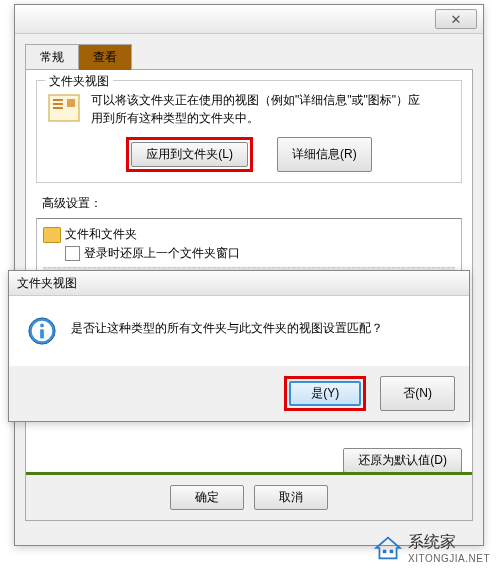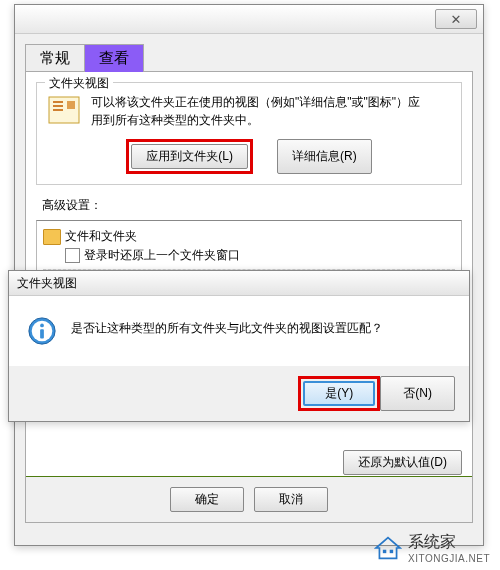--- a/index.html
+++ b/index.html
@@ -1,47 +1,47 @@
 <!DOCTYPE html>
 <html><head>
 <meta charset="utf-8">
 <style>
 body{margin:0;padding:0;font-family:"Microsoft YaHei","SimSun",sans-serif;font-size:12px;background:#fff;width:500px;height:570px;overflow:hidden;position:relative}
 .window{position:absolute;border:1px solid #888;background:#f0f0f0;box-shadow:0 2px 8px rgba(0,0,0,.2)}
 .titlebar{height:28px;background:linear-gradient(#fff,#e8e8e8);border-bottom:1px solid #ccc;display:flex;justify-content:flex-end;align-items:center;padding:0 6px}
 .close-btn{width:40px;height:18px;border:1px solid #a0a0a0;border-radius:2px;background:linear-gradient(#f5f5f5,#ddd);display:flex;align-items:center;justify-content:center;font-size:13px;color:#555}
 .tabs{display:flex;margin:10px 10px 0 10px;gap:0}
-.tab{padding:4px 14px;border:1px solid #aaa;background:#eee;position:relative;font-size:15px;border-bottom:none}
-.tab.active{background:#8b5cf6;z-index:2}
+.tab{padding:4px 14px;border:1px solid #aaa;background:#eee;position:relative;font-size:12px;border-bottom:none}
+.tab.active{background:#a16207;z-index:2}
 .tab+.tab{margin-left:-1px}
 .tab-body{margin:0 10px 10px 10px;border:1px solid #aaa;background:#fff;padding:10px;margin-top:-1px;height:430px;position:relative}
 .group{border:1px solid #ccc;padding:10px;position:relative;margin-bottom:12px}
 .group-title{position:absolute;top:-8px;left:8px;background:#fff;padding:0 4px;font-size:12px}
 .folder-icon{width:36px;height:36px;display:inline-block;vertical-align:top;margin-right:8px}
 .folder-icon svg{width:100%;height:100%}
 .desc-text{display:inline-block;width:340px;font-size:12px;line-height:1.5;color:#000}
 .btn-row{display:flex;gap:24px;justify-content:center;margin-top:10px}
 .btn{padding:3px 14px;border:1px solid #888;background:linear-gradient(#fafafa,#e0e0e0);border-radius:2px;font-size:12px;cursor:pointer}
 .red-frame{border:3px solid #e00000;padding:2px;display:inline-block}
 .adv-label{font-size:12px;margin:6px 6px}
 .tree-box{border:1px solid #b8b8b8;background:#fff;height:88px;padding:6px;overflow:hidden;border-top:1px solid #888;position:relative}
 .tree-row{display:flex;align-items:center;gap:4px;padding:1px 0;font-size:12px}
 .tree-indent{width:18px}
 .small-folder{width:16px;height:14px;background:#f5c451;border-radius:1px;border:1px solid #c89020}
 .checkbox{width:13px;height:13px;border:1px solid #888;background:#fff}
 .blurred{background:#e8e8e8;color:transparent;height:48px;margin-top:4px;filter:blur(0.5px);border-top:1px dashed #ccc}
 .restore-row{text-align:right;margin-top:8px}
-.dlgbtns{display:flex;gap:10px;justify-content:center;padding:10px 0;border-top:1px solid #4d7c0f;position:absolute;bottom:0;left:0;right:0;background:#f0f0f0}
+.dlgbtns{display:flex;gap:10px;justify-content:center;padding:10px 0;border-top:3px solid #4d7c0f;position:absolute;bottom:0;left:0;right:0;background:#f0f0f0}
 .confirm{width:460px;top:270px;left:8px}
 .confirm .titlebar{height:24px;background:linear-gradient(#fdfdfd,#e4e4e4);justify-content:flex-start;padding-left:8px}
 .confirm-body{padding:20px 18px;display:flex;align-items:flex-start;gap:14px;background:#fff}
 .info-icon{width:30px;height:30px;flex:none}
 .info-icon svg{width:100%;height:100%}
 .confirm-text{font-size:12px;padding-top:4px}
-.confirm-btns{background:#f0f0f0;padding:10px 14px;display:flex;justify-content:flex-end;gap:0}
+.confirm-btns{background:#f0f0f0;padding:10px 14px;display:flex;justify-content:flex-end;gap:14px}
 .btn-focus{border:2px solid #3a8fd8;background:linear-gradient(#eaf4fd,#c8e2f7);padding:2px 20px}
 .watermark{position:absolute;bottom:6px;right:10px;font-size:13px;color:#333;display:flex;align-items:center;gap:6px}
 .wm-icon{width:28px;height:24px}
 .wm-icon svg{width:100%;height:100%}
 .wm-text{font-weight:normal;font-size:16px}
 .wm-sub{font-size:10px;color:#666;display:block;letter-spacing:.5px}
 </style>
 </head>
 <body>
 

